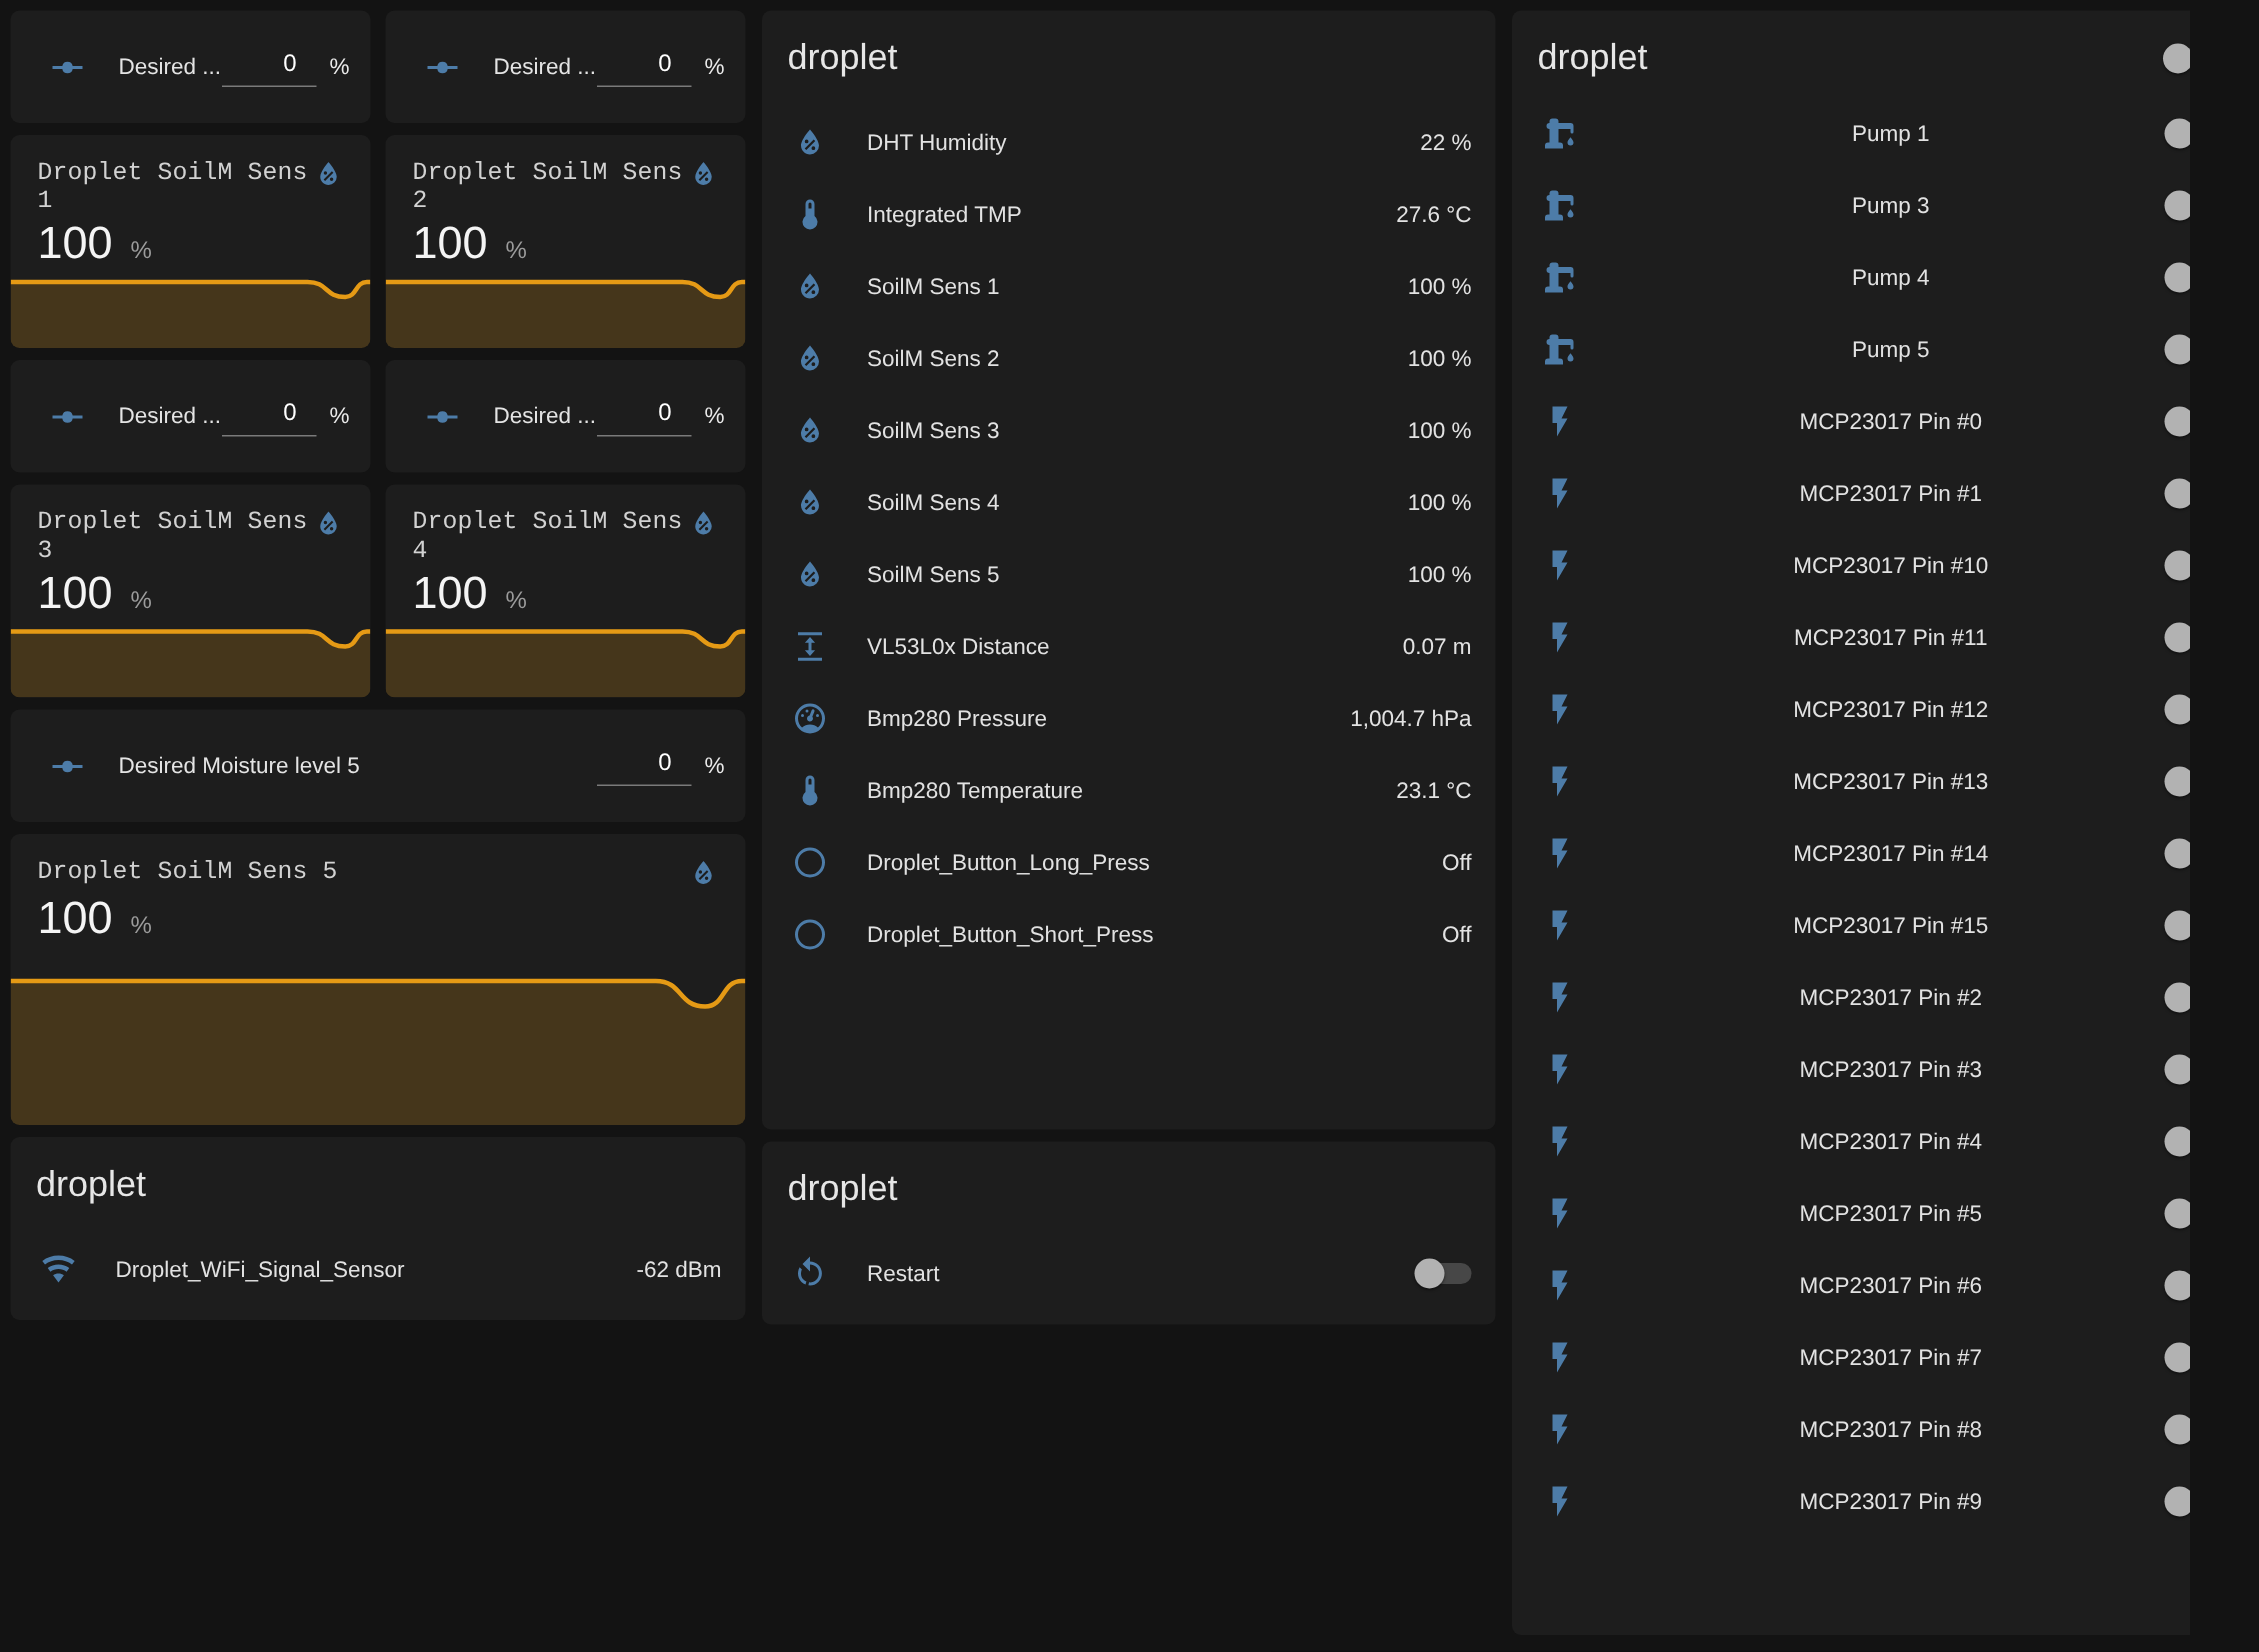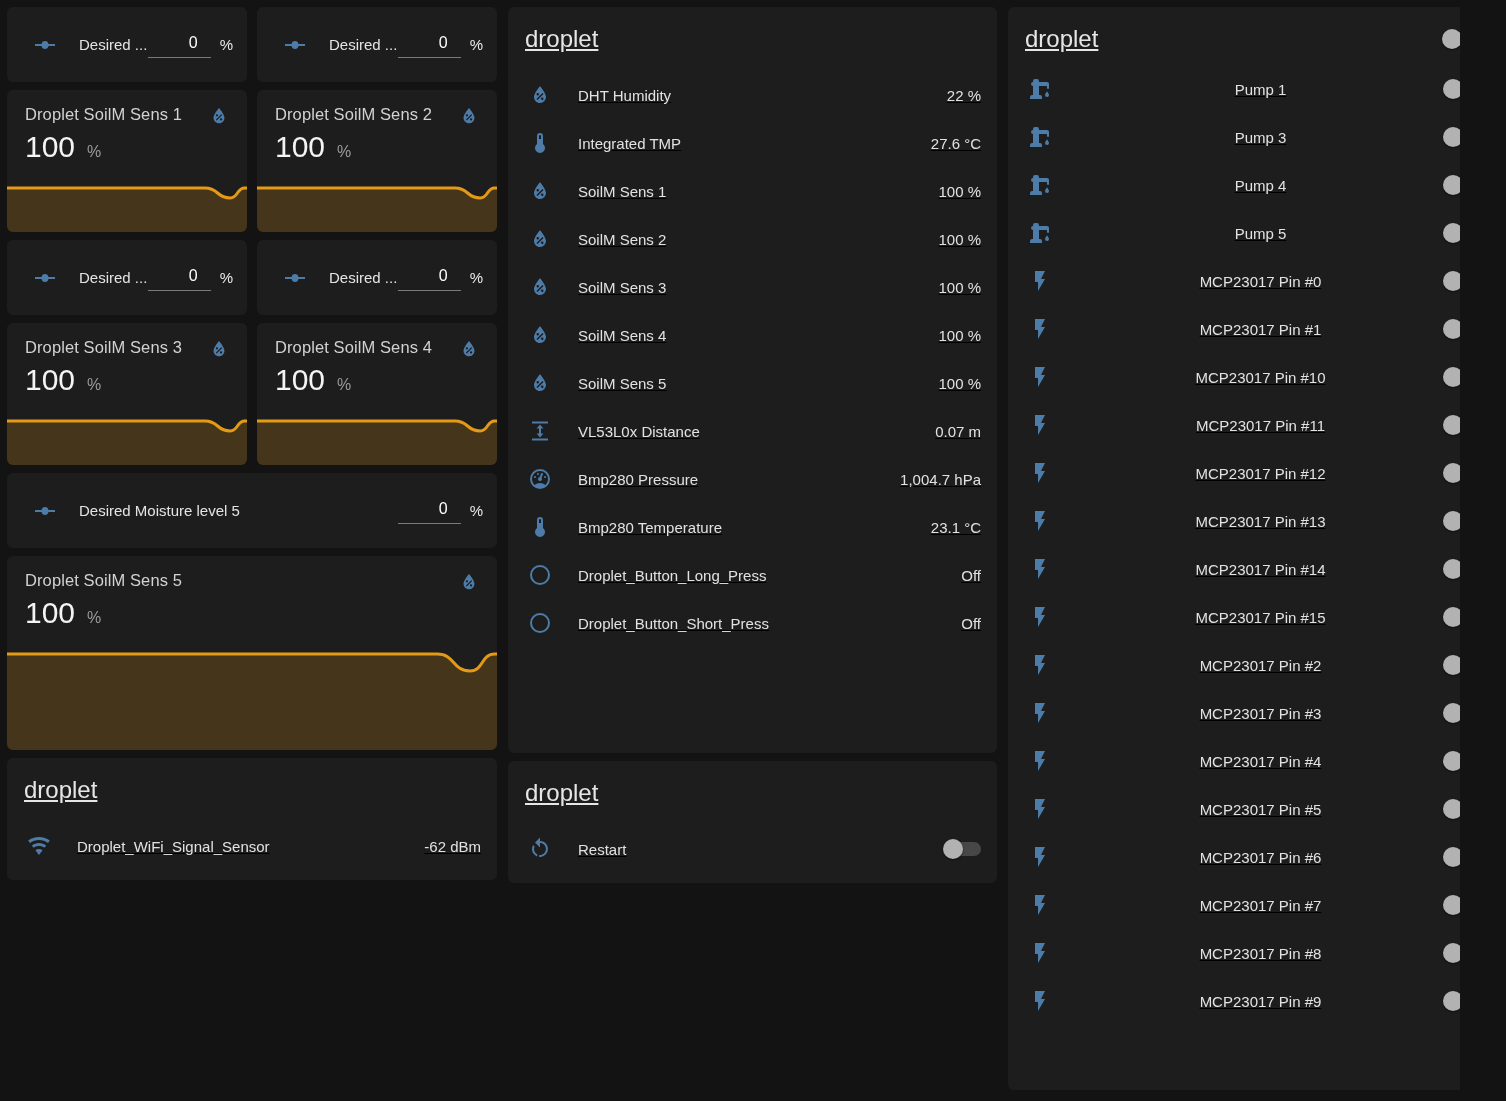--- a/index.html
+++ b/index.html
@@ -23,33 +23,33 @@
   .desired-label{margin-left:22px;font-size:15px;color:#e4e4e4;white-space:nowrap;}
   .desired-spacer{flex:1;}
   .desired-input{width:50px;background:transparent;border:none;border-bottom:1px solid #7a7a7a;
     color:#ffffff;font-size:16px;text-align:right;padding:2px 13px 5px 0;font-family:inherit;outline:none;}
   .desired-unit{margin-left:9px;font-size:15px;color:#eaeaea;}
 
   
   .card-sensor{height:142px;flex:1;cursor:pointer;}
   .card-sensor.full{height:194px;}
   .sensor-head{display:flex;justify-content:space-between;align-items:flex-start;padding:15px 17px 0 18px;}
-  .sensor-title{font-size:16.5px;font-weight:500;color:#d2d2d2;letter-spacing:.1px;}
+  .sensor-title{font-size:16.5px;font-weight:500;color:#d2d2d2;letter-spacing:.1px;font-family:Liberation Mono, monospace;}
   .sensor-value-row{padding:3px 18px 0 18px;display:flex;align-items:baseline;gap:12px;}
   .sensor-value{font-size:30px;color:#f4f4f4;}
   .sensor-unit{font-size:16px;color:#9b9b9b;}
   .spark{position:absolute;left:0;right:0;bottom:0;height:48px;}
   .card-sensor.full .spark{height:102px;}
   .spark svg{display:block;width:100%;height:100%;}
 
   
-  .card-title{font-size:24px;color:#e6e6e6;font-weight:400;padding:17px 17px 9px 17px;line-height:30px;text-decoration:underline;}
+  .card-title{font-size:24px;color:#e6e6e6;font-weight:400;padding:17px 17px 9px 17px;line-height:30px;}
   .header-row{display:flex;align-items:center;justify-content:space-between;padding:17px 17px 9px 17px;}
   .header-row .card-title{padding:0;}
-  .rows{padding-top:8px;text-decoration:underline;}
+  .rows{padding-top:8px;}
   .entity-row{height:48px;display:flex;align-items:center;padding:0 16px 0 20px;}
   .entity-row .icon{margin-right:26px;}
   .entity-name{font-size:15px;color:#e2e2e2;flex:1;white-space:nowrap;overflow:hidden;text-overflow:ellipsis;}
   .entity-value{font-size:15px;color:#e2e2e2;margin-left:12px;white-space:nowrap;}
 
   .card-entities{height:746px;}
   .card-restart{height:122px;}
   .card-wifi{height:122px;}
   .card-switches{height:1083px;}
 

